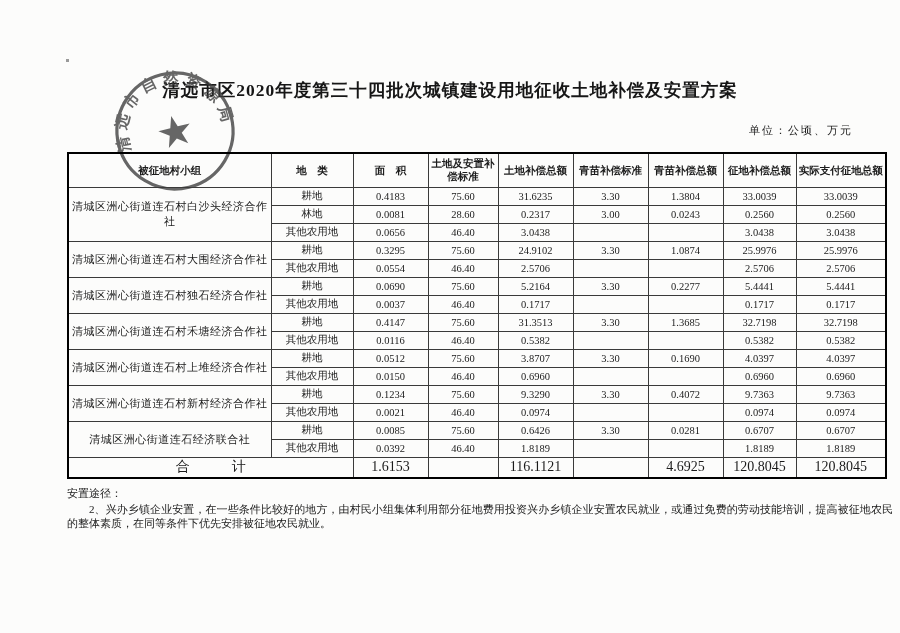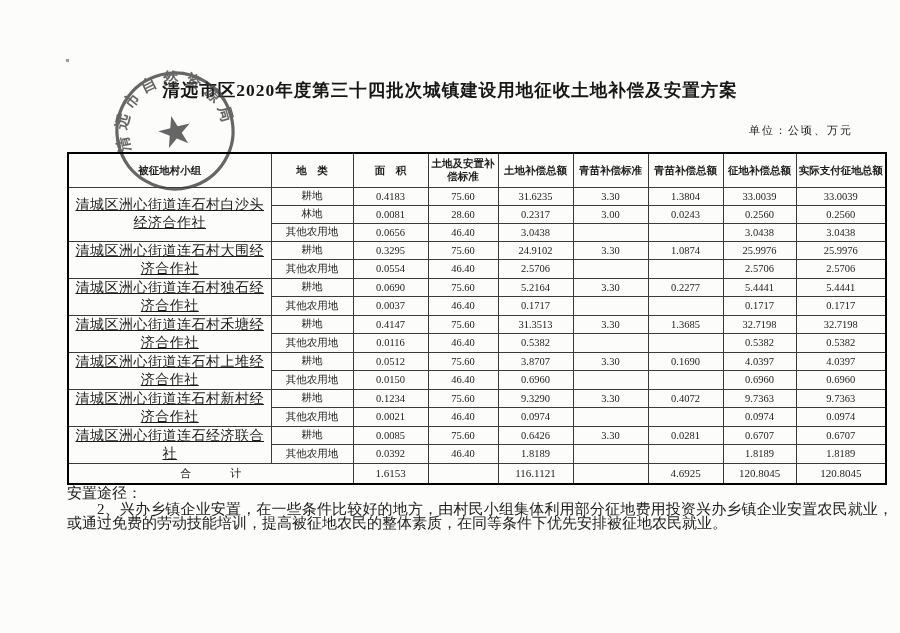--- a/index.html
+++ b/index.html
@@ -27,26 +27,26 @@
     position: absolute; left: 67px; top: 152px; width: 818px;
     border-collapse: collapse; table-layout: fixed;
     border: 2px solid #000000;
   }
   table.comp th, table.comp td {
     border: 1px solid #3a3a3a; text-align: center; vertical-align: middle;
     padding: 0 2px; overflow: hidden; color: #1b1b1b;
   }
   table.comp th { height: 34px; font-size: 10.5px; font-weight: bold; line-height: 1.25; }
   table.comp td { height: 18px; font-size: 10.5px; }
-  table.comp td.group-name { font-size: 14px; letter-spacing: 0.5px; text-decoration: underline; }
-  table.comp tr.total-row td { height: 21px; font-size: 11px; }
+  table.comp td.group-name { font-size: 11px; letter-spacing: 0.5px; }
+  table.comp tr.total-row td { height: 21px; font-size: 14px; }
   table.comp tr.total-row td.total-label { letter-spacing: 14px; text-indent: 14px; }
   .notes {
     position: absolute; left: 67px; top: 486px; width: 826px;
-    font-size: 15px; line-height: 14.6px; color: #202020; text-align: justify;
+    font-size: 11px; line-height: 14.6px; color: #202020; text-align: justify;
   }
   .notes .notes-heading { text-indent: 0; margin-bottom: 1px; }
   .notes p.note { text-indent: 2em; }
 </style>
 </head>
 <body>
 
 <div class="page">
 
   <div class="artifact-dot"></div>

